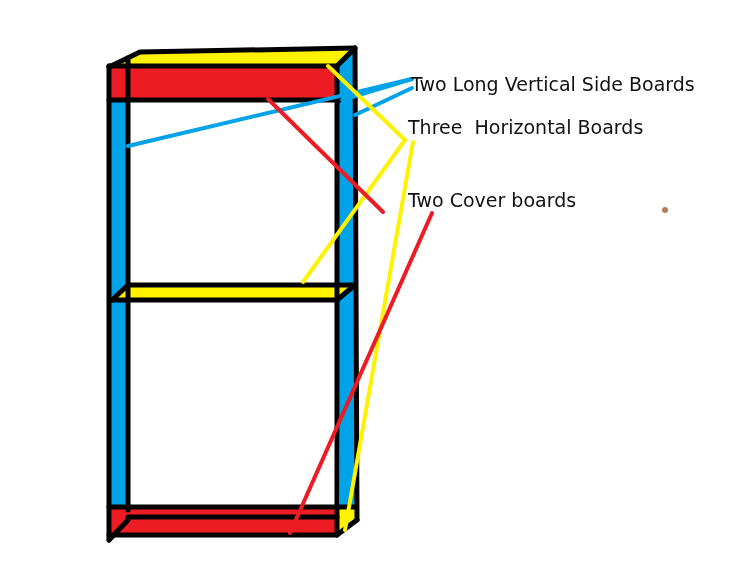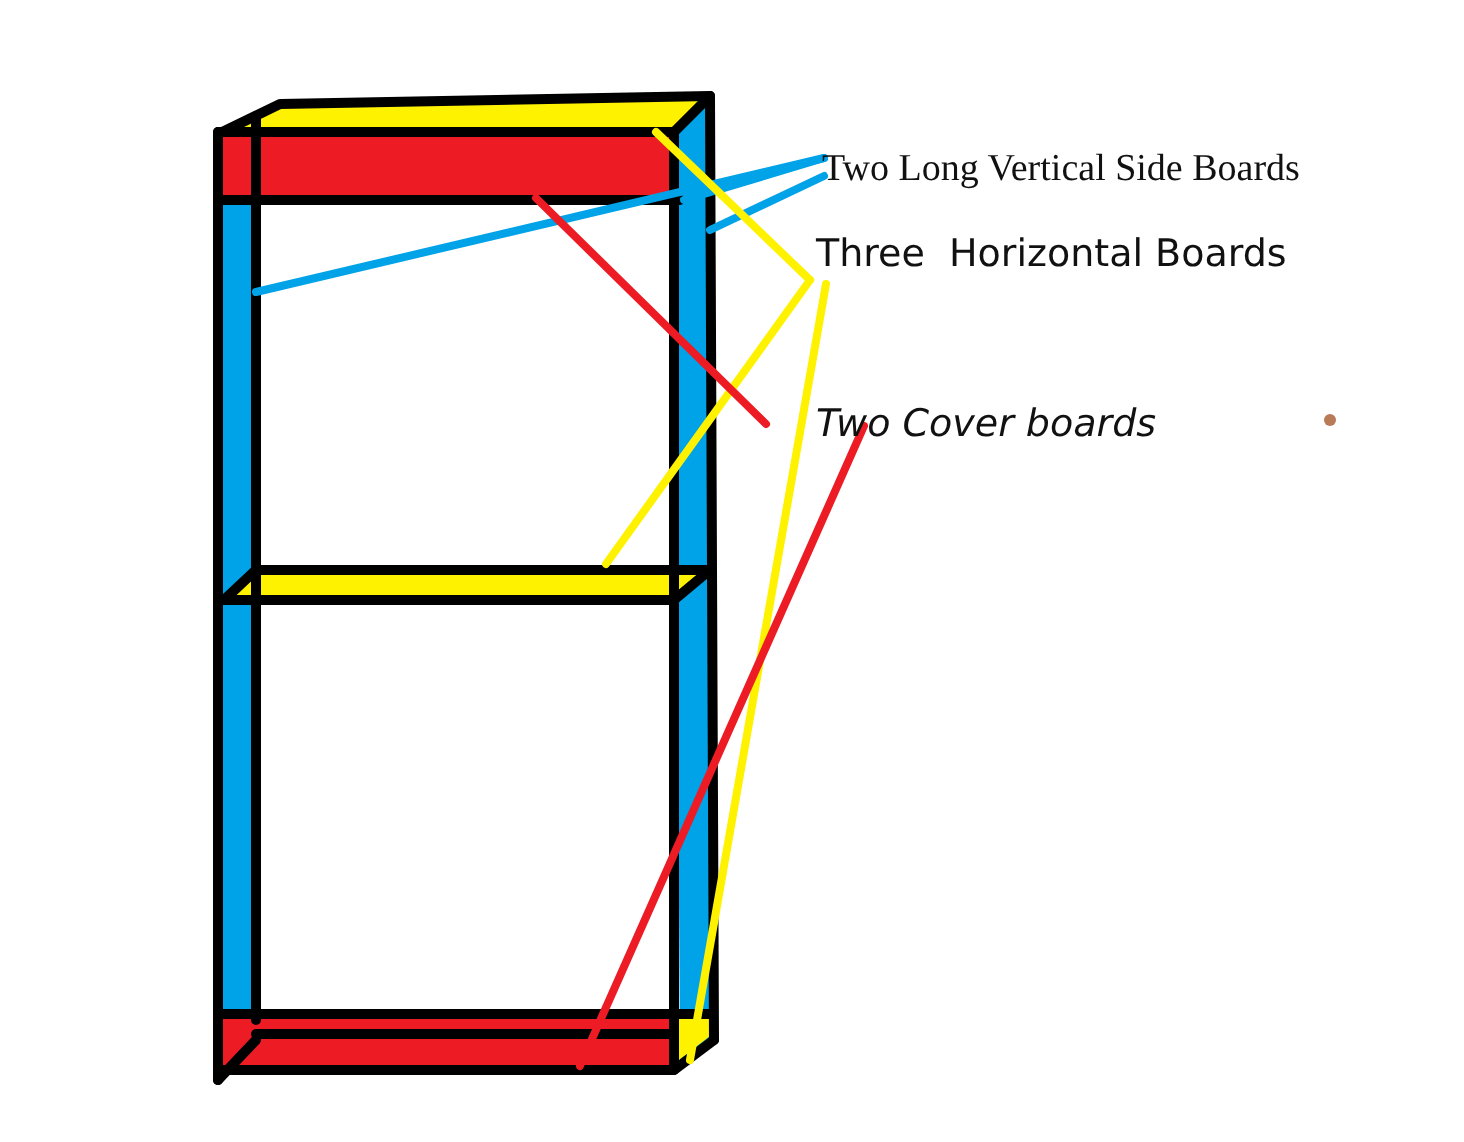--- a/index.html
+++ b/index.html
@@ -72,15 +72,15 @@
   </g>
 
   <g stroke="#ed1c24" stroke-width="4" stroke-linecap="round">
     <line x1="268" y1="99" x2="383" y2="212"></line>
     <line x1="432" y1="213" x2="290" y2="533"></line>
   </g>
 
   <circle cx="665" cy="210" r="3" fill="#b97a57"></circle>
 </svg>
 
-<div class="label" style="left:411px; top:75px;font-family:Liberation Serif, serif;">Two Long Vertical Side Boards</div>
+<div class="label" style="left:411px; top:75px;">Two Long Vertical Side Boards</div>
 <div class="label" style="left:408px; top:118px;">Three  Horizontal Boards</div>
-<div class="label" style="left:408px; top:203px;font-style:italic;">Two Cover boards</div>
+<div class="label" style="left:408px; top:191px;">Two Cover boards</div>
 
 </body></html>

